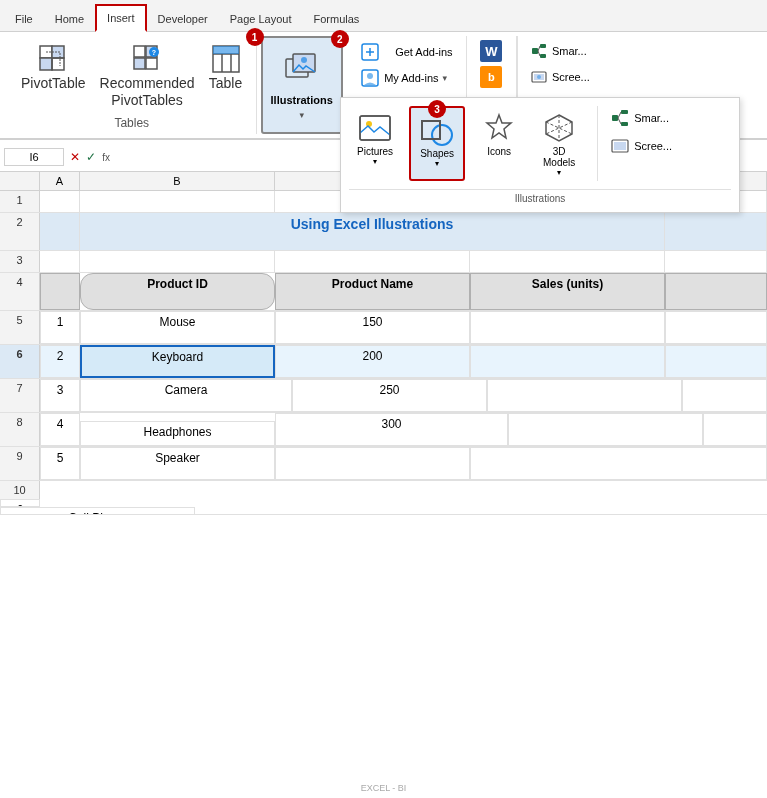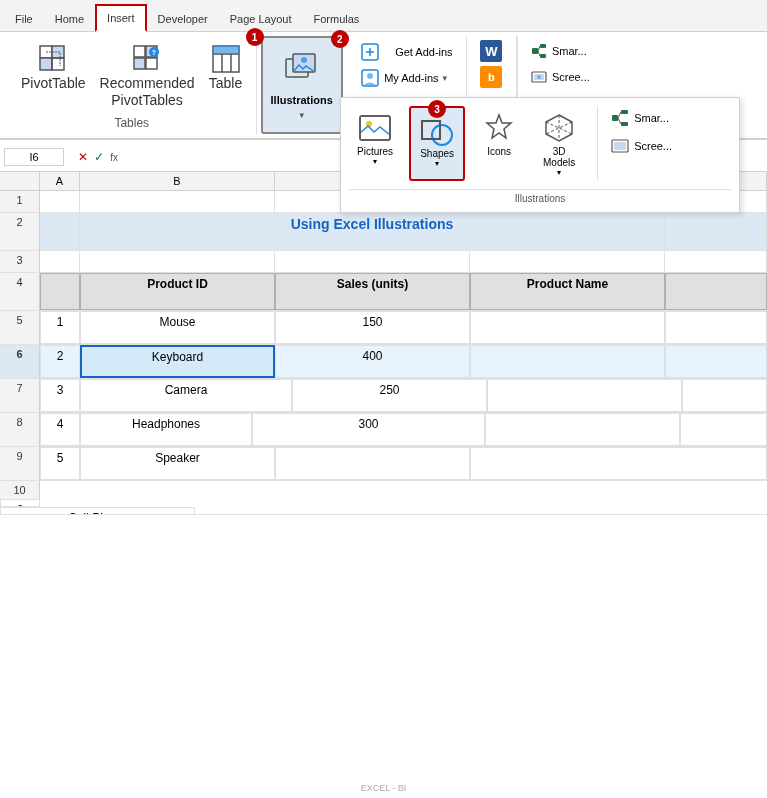--- a/index.html
+++ b/index.html
@@ -24,21 +24,21 @@
     
     .dropdown-panel { position: absolute; top: 97px; left: 340px; background: #fff; border: 1px solid #d0d0d0; box-shadow: 2px 2px 6px rgba(0,0,0,0.15); z-index: 100; padding: 8px; display: flex; flex-wrap: wrap; gap: 8px; width: 400px; }
     .dropdown-btn { display: flex; flex-direction: column; align-items: center; padding: 4px 8px; cursor: pointer; min-width: 52px; }
     .dropdown-btn .icon { width: 36px; height: 36px; display: flex; align-items: center; justify-content: center; }
     .dropdown-btn .btn-label { font-size: 10px; text-align: center; }
     .shapes-highlighted { border: 2px solid #c00000; border-radius: 3px; position: relative; background: #dce9f5; }
     .shapes-badge { position: absolute; bottom: -8px; left: 50%; transform: translateX(-50%); background: #c00000; color: white; border-radius: 50%; width: 18px; height: 18px; display: flex; align-items: center; justify-content: center; font-size: 10px; font-weight: bold; z-index: 10; }
 
     
     .formula-bar { display: flex; align-items: center; border-bottom: 1px solid #d0d0d0; background: #fff; padding: 2px 4px; height: 28px; }
-    .cell-ref { width: 60px; border: 1px solid #d0d0d0; padding: 2px 4px; font-size: 11px; text-align: center; margin-right: 8px; }
+    .cell-ref { width: 60px; border: 1px solid #d0d0d0; padding: 2px 4px; font-size: 11px; text-align: center; margin-right: 0; }
     .formula-dividers { display: flex; align-items: center; gap: 6px; color: #555; font-size: 12px; padding: 0 6px; }
     .formula-input { flex: 1; border: none; font-size: 12px; padding: 2px 4px; outline: none; }
 
     
     .col-headers { display: flex; background: #f3f3f3; border-bottom: 1px solid #d0d0d0; }
     .row-num-header { width: 40px; min-width: 40px; border-right: 1px solid #d0d0d0; text-align: center; font-size: 11px; padding: 3px 0; background: #f3f3f3; }
     .col-header { text-align: center; font-size: 11px; padding: 3px 0; border-right: 1px solid #d0d0d0; background: #f3f3f3; }
     .sheet-row { display: flex; border-bottom: 1px solid #e0e0e0; }
     .row-num { width: 40px; min-width: 40px; background: #f3f3f3; border-right: 1px solid #d0d0d0; text-align: center; font-size: 11px; padding: 3px 0; color: #333; }
     .row-num.selected { background: #dce9f5; font-weight: bold; }
@@ -313,57 +313,57 @@
     <div class="cell" style="width:40px;"></div>
     <div class="cell" style="width:195px;"></div>
     <div class="cell" style="width:195px;"></div>
     <div class="cell" style="width:195px;"></div>
     <div class="cell" style="flex:1;"></div>
   </div>
 
   <div class="sheet-row" style="height:38px;">
     <div class="row-num">4</div>
     <div class="cell cell-header" style="width:40px;background:#e0e0e0;"></div>
-    <div class="cell cell-header" style="width:195px;background:#e0e0e0;font-weight:bold;">Product ID</div>
+    <div class="cell cell-header" style="width:195px;background:#e0e0e0;font-weight:bold;border-radius:13px;">Product ID</div>
+    <div class="cell cell-header" style="width:195px;background:#e0e0e0;font-weight:bold;">Product Name</div>
     <div class="cell cell-header" style="width:195px;background:#e0e0e0;font-weight:bold;">Sales (units)</div>
-    <div class="cell cell-header" style="width:195px;background:#e0e0e0;font-weight:bold;">Product Name</div>
     <div class="cell" style="flex:1;background:#e0e0e0;border:1px solid #b0b0b0;"></div>
   </div>
 
   <div class="sheet-row" style="height:34px;">
     <div class="row-num">5</div>
     <div class="cell" style="width:40px;border:1px solid #e0e0e0;">1</div>
     <div class="cell" style="width:195px;border:1px solid #e0e0e0;">Mouse</div>
     <div class="cell" style="width:195px;border:1px solid #e0e0e0;">150</div>
     <div class="cell" style="width:195px;border:1px solid #e0e0e0;"></div>
     <div class="cell" style="flex:1;border:1px solid #e0e0e0;"></div>
   </div>
 
   <div class="sheet-row" style="height:34px;background:#e8f4fd;">
     <div class="row-num selected">6</div>
     <div class="cell" style="width:40px;border:1px solid #e0e0e0;background:#e8f4fd;">2</div>
     <div class="cell" style="width:195px;border:2px solid #1565c0;background:#d5eaf8;">Keyboard</div>
-    <div class="cell" style="width:195px;border:1px solid #e0e0e0;background:#e8f4fd;">400</div>
+    <div class="cell" style="width:195px;border:1px solid #e0e0e0;background:#e8f4fd;">200</div>
     <div class="cell" style="width:195px;border:1px solid #e0e0e0;background:#e8f4fd;"></div>
     <div class="cell" style="flex:1;border:1px solid #e0e0e0;background:#e8f4fd;"></div>
   </div>
 
   <div class="sheet-row" style="height:34px;">
     <div class="row-num">7</div>
     <div class="cell" style="width:40px;border:1px solid #e0e0e0;">3</div>
     <div class="cell" style="width:212px;border:1px solid #e0e0e0;">Camera</div>
     <div class="cell" style="width:195px;border:1px solid #e0e0e0;">250</div>
     <div class="cell" style="width:195px;border:1px solid #e0e0e0;"></div>
     <div class="cell" style="flex:1;border:1px solid #e0e0e0;"></div>
   </div>
 
   <div class="sheet-row" style="height:34px;">
     <div class="row-num">8</div>
     <div class="cell" style="width:40px;border:1px solid #e0e0e0;">4</div>
-    <div class="cell" style="width:172px;border:1px solid #e0e0e0;">Headphones</div>
+    <div class="cell" style="width:195px;border:1px solid #e0e0e0;margin-top:8px;">Headphones</div>
     <div class="cell" style="width:233px;border:1px solid #e0e0e0;">300</div>
     <div class="cell" style="width:195px;border:1px solid #e0e0e0;"></div>
     <div class="cell" style="flex:1;border:1px solid #e0e0e0;"></div>
   </div>
 
   <div class="sheet-row" style="height:34px;">
     <div class="row-num">9</div>
     <div class="cell" style="width:40px;border:1px solid #e0e0e0;">5</div>
     <div class="cell" style="width:195px;border:1px solid #e0e0e0;">Speaker</div>
     <div class="cell" style="width:195px;border:1px solid #e0e0e0;"></div>

